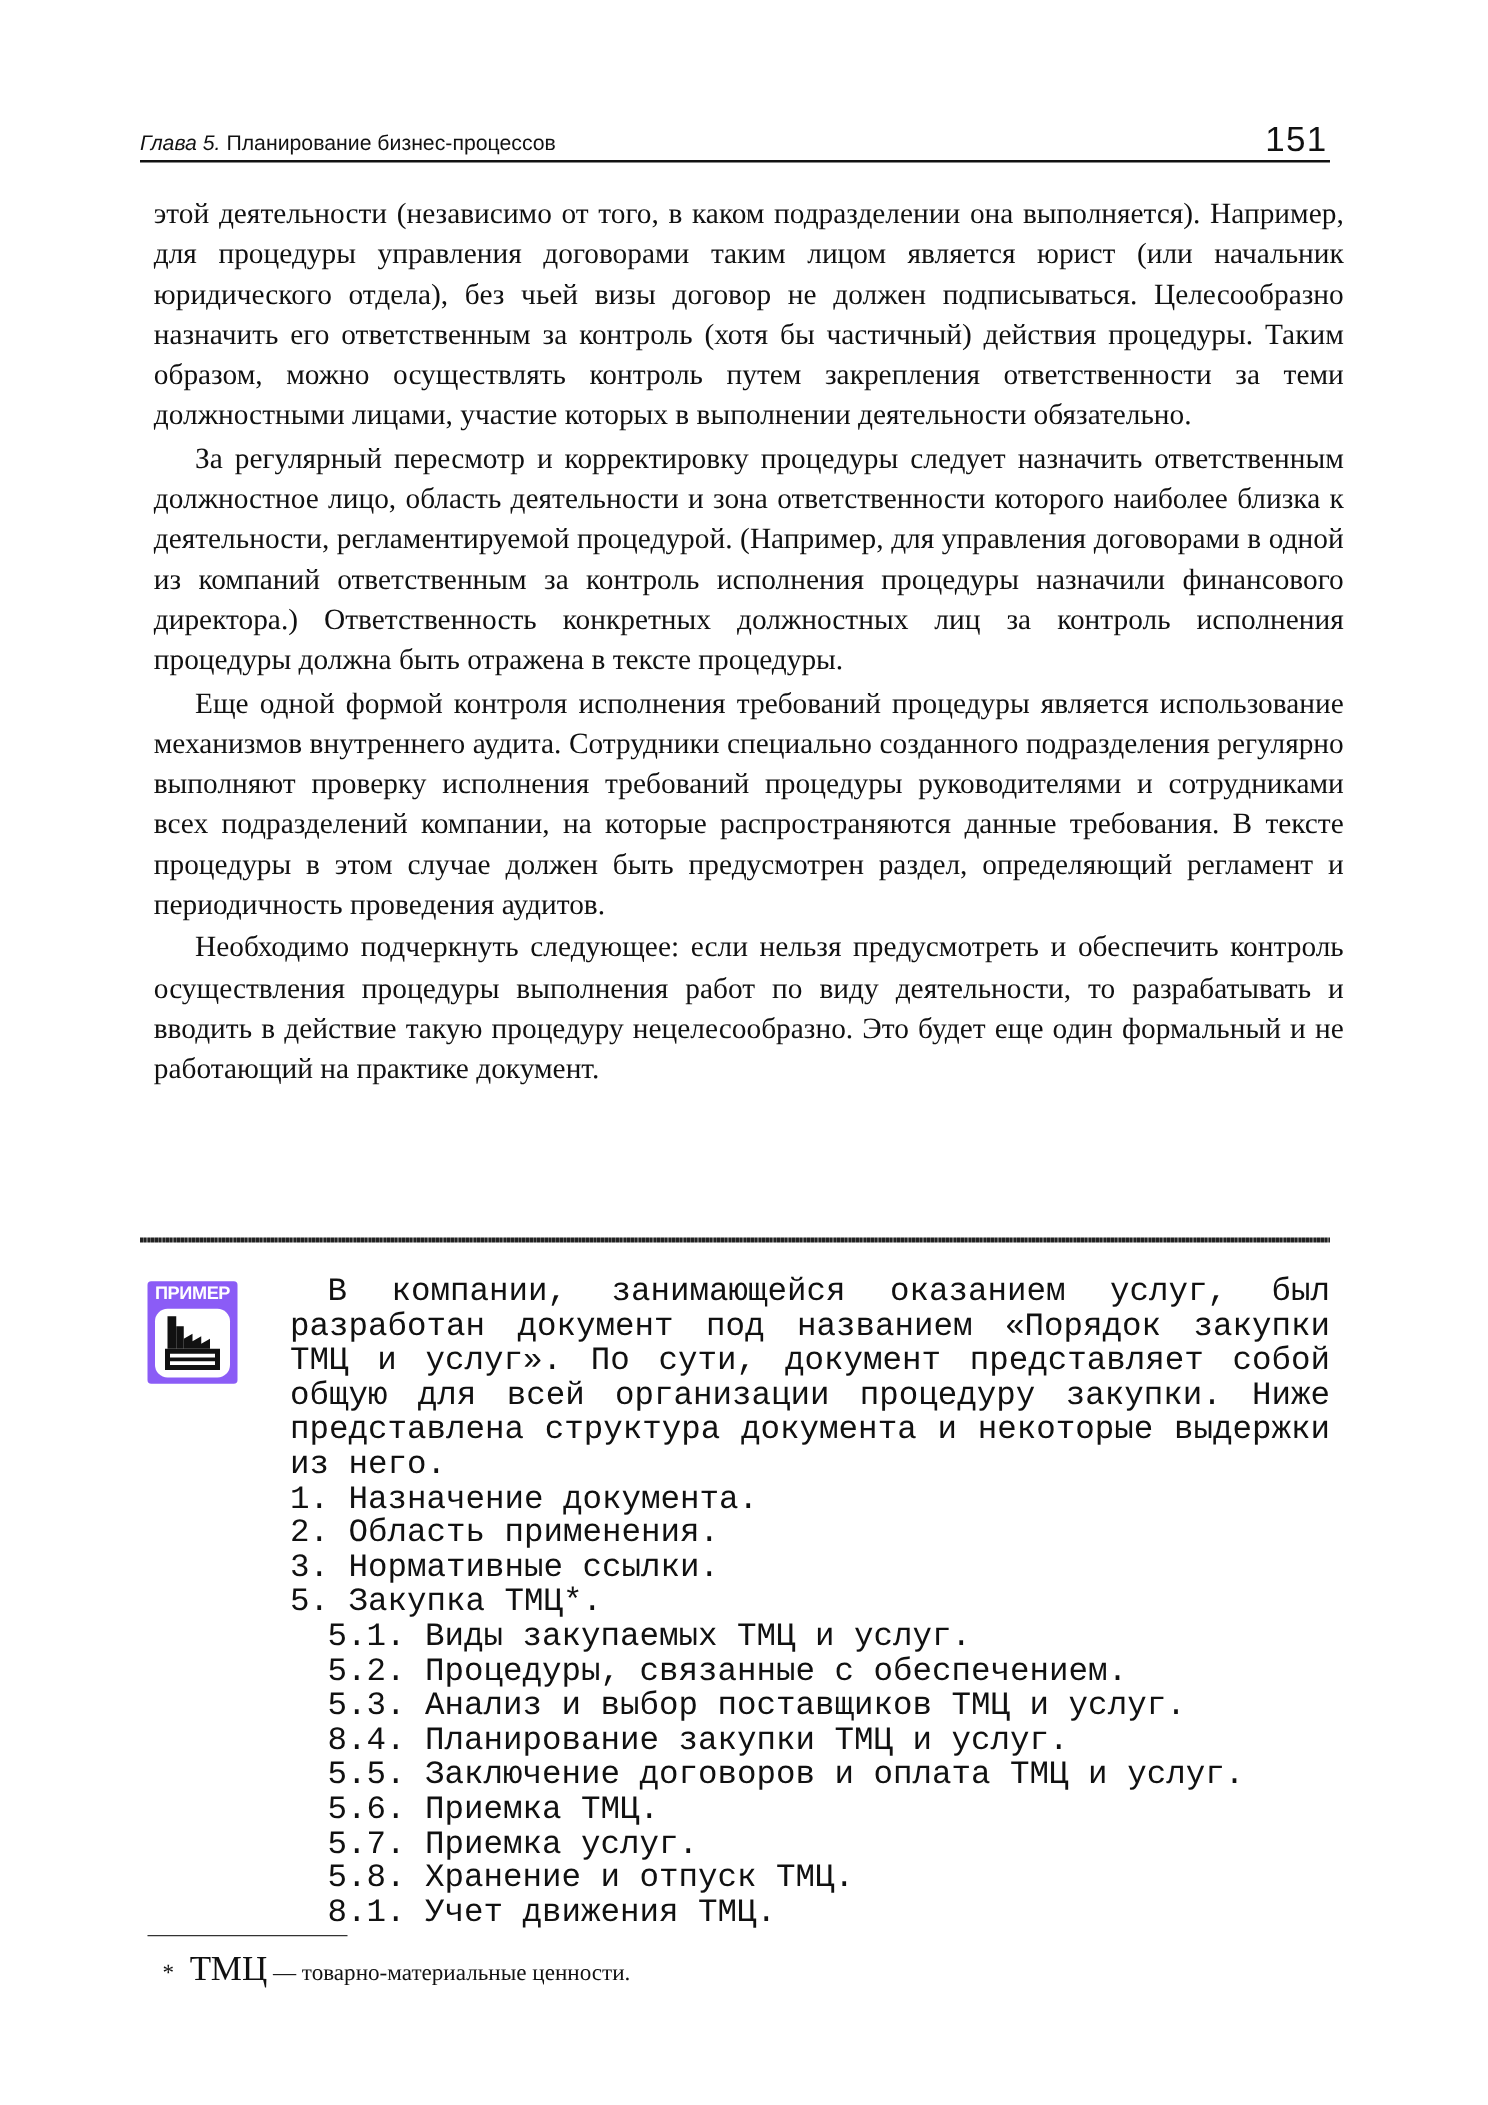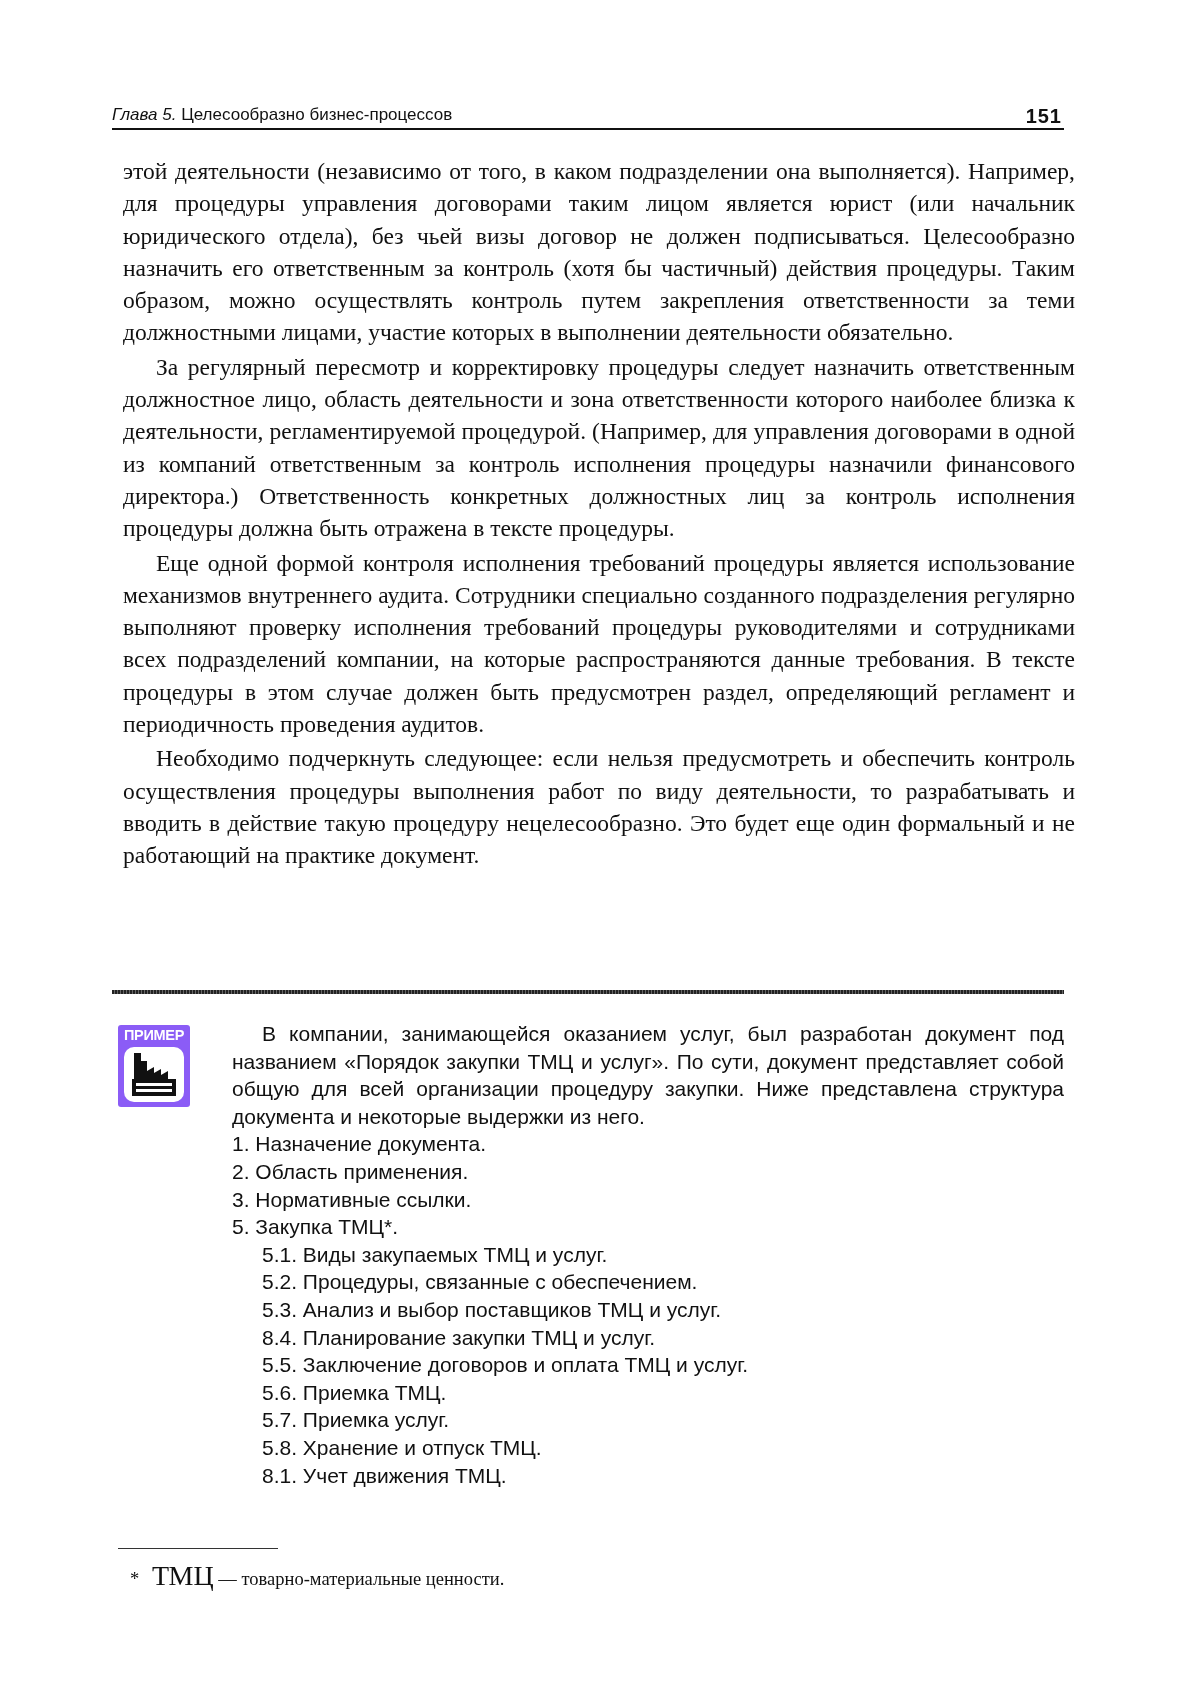--- a/index.html
+++ b/index.html
@@ -10,21 +10,21 @@
     position: absolute; left: 112px; top: 96px; width: 952px; height: 32px;
     border-bottom: 2px solid #111;
   }
   .running-head .title {
     position: absolute; left: 0; bottom: 3px;
     font-family: "Liberation Sans", sans-serif; font-size: 17px; color: #111;
   }
   .running-head .title .chapter { font-style: italic; }
   .running-head .pagenum {
     position: absolute; right: 2px; bottom: 0px;
-    font-family: "Liberation Sans", sans-serif; font-size: 20px; font-weight: bold; letter-spacing: 1px;
+    font-family: "Liberation Sans", sans-serif; font-size: 28px; font-weight: normal; letter-spacing: 1px;
   }
 
   .body-text {
     position: absolute; left: 123px; top: 155px; width: 952px;
     font-family: "Liberation Serif", serif; font-size: 23.5px; line-height: 32.3px;
     text-align: justify; hyphens: manual;
   }
   .body-text p { margin: 0 0 2px 0; text-indent: 0; }
   .body-text p.indent { text-indent: 33px; }
 
@@ -42,21 +42,21 @@
     font-family: "Liberation Sans", sans-serif; font-weight: bold; font-size: 14.5px; color: #fff;
     letter-spacing: -0.3px;
   }
   .example-icon .frame {
     position: absolute; left: 6px; top: 22px; width: 60px; height: 55px;
     background: #fff; border-radius: 10px;
   }
 
   .example-text {
     position: absolute; left: 232px; top: 1020px; width: 832px;
-    font-family: Liberation Sans, sans-serif; font-size: 21px; line-height: 27.6px;
+    font-family: Liberation Mono, monospace; font-size: 26px; line-height: 27.6px;
     text-align: justify;
   }
   .example-text p { margin: 0; text-indent: 30px; }
   .example-list { list-style: none; margin: 0; padding: 0; }
   .example-list li { margin: 0; padding: 0; }
   .example-list li.sub { padding-left: 30px; }
 
   .footnote-rule {
     position: absolute; left: 118px; top: 1548px; width: 160px; height: 1px; background: #333;
   }
@@ -68,21 +68,21 @@
   .footnote .abbr { font-size: 28px; }
 </style>
 </head>
 <body>
 
 <div class="page">
 
   <div class="running-head">
     <span class="title">
       <span class="chapter">Глава 5.</span>
-      <span>Целесообразно бизнес-процессов</span>
+      <span>Планирование бизнес-процессов</span>
     </span>
     <span class="pagenum">151</span>
   </div>
 
   <div class="body-text">
     <p>этой деятельности (независимо от того, в каком подразделении она выполняется). Например, для процедуры управления договорами таким лицом является юрист (или начальник юридического отдела), без чьей визы договор не должен подпи­сываться. Целесообразно назначить его ответственным за контроль (хотя бы час­тичный) действия процедуры. Таким образом, можно осуществлять контроль путем закрепления ответственности за теми должностными лицами, участие ко­торых в выполнении деятельности обязательно.</p>
     <p class="indent">За регулярный пересмотр и корректировку процедуры следует назначить от­ветственным должностное лицо, область деятельности и зона ответственности которого наиболее близка к деятельности, регламентируемой процедурой. (На­пример, для управления договорами в одной из компаний ответственным за контроль исполнения процедуры назначили финансового директора.) Ответствен­ность конкретных должностных лиц за контроль исполнения процедуры должна быть отражена в тексте процедуры.</p>
     <p class="indent">Еще одной формой контроля исполнения требований процедуры является ис­пользование механизмов внутреннего аудита. Сотрудники специально созданного подразделения регулярно выполняют проверку исполнения требований процедуры руководителями и сотрудниками всех подразделений компании, на которые распро­страняются данные требования. В тексте процедуры в этом случае должен быть пре­дусмотрен раздел, определяющий регламент и периодичность проведения аудитов.</p>
     <p class="indent">Необходимо подчеркнуть следующее: если нельзя предусмотреть и обеспечить контроль осуществления процедуры выполнения работ по виду деятельности, то разрабатывать и вводить в действие такую процедуру нецелесообразно. Это будет еще один формальный и не работающий на практике документ.</p>
   </div>

